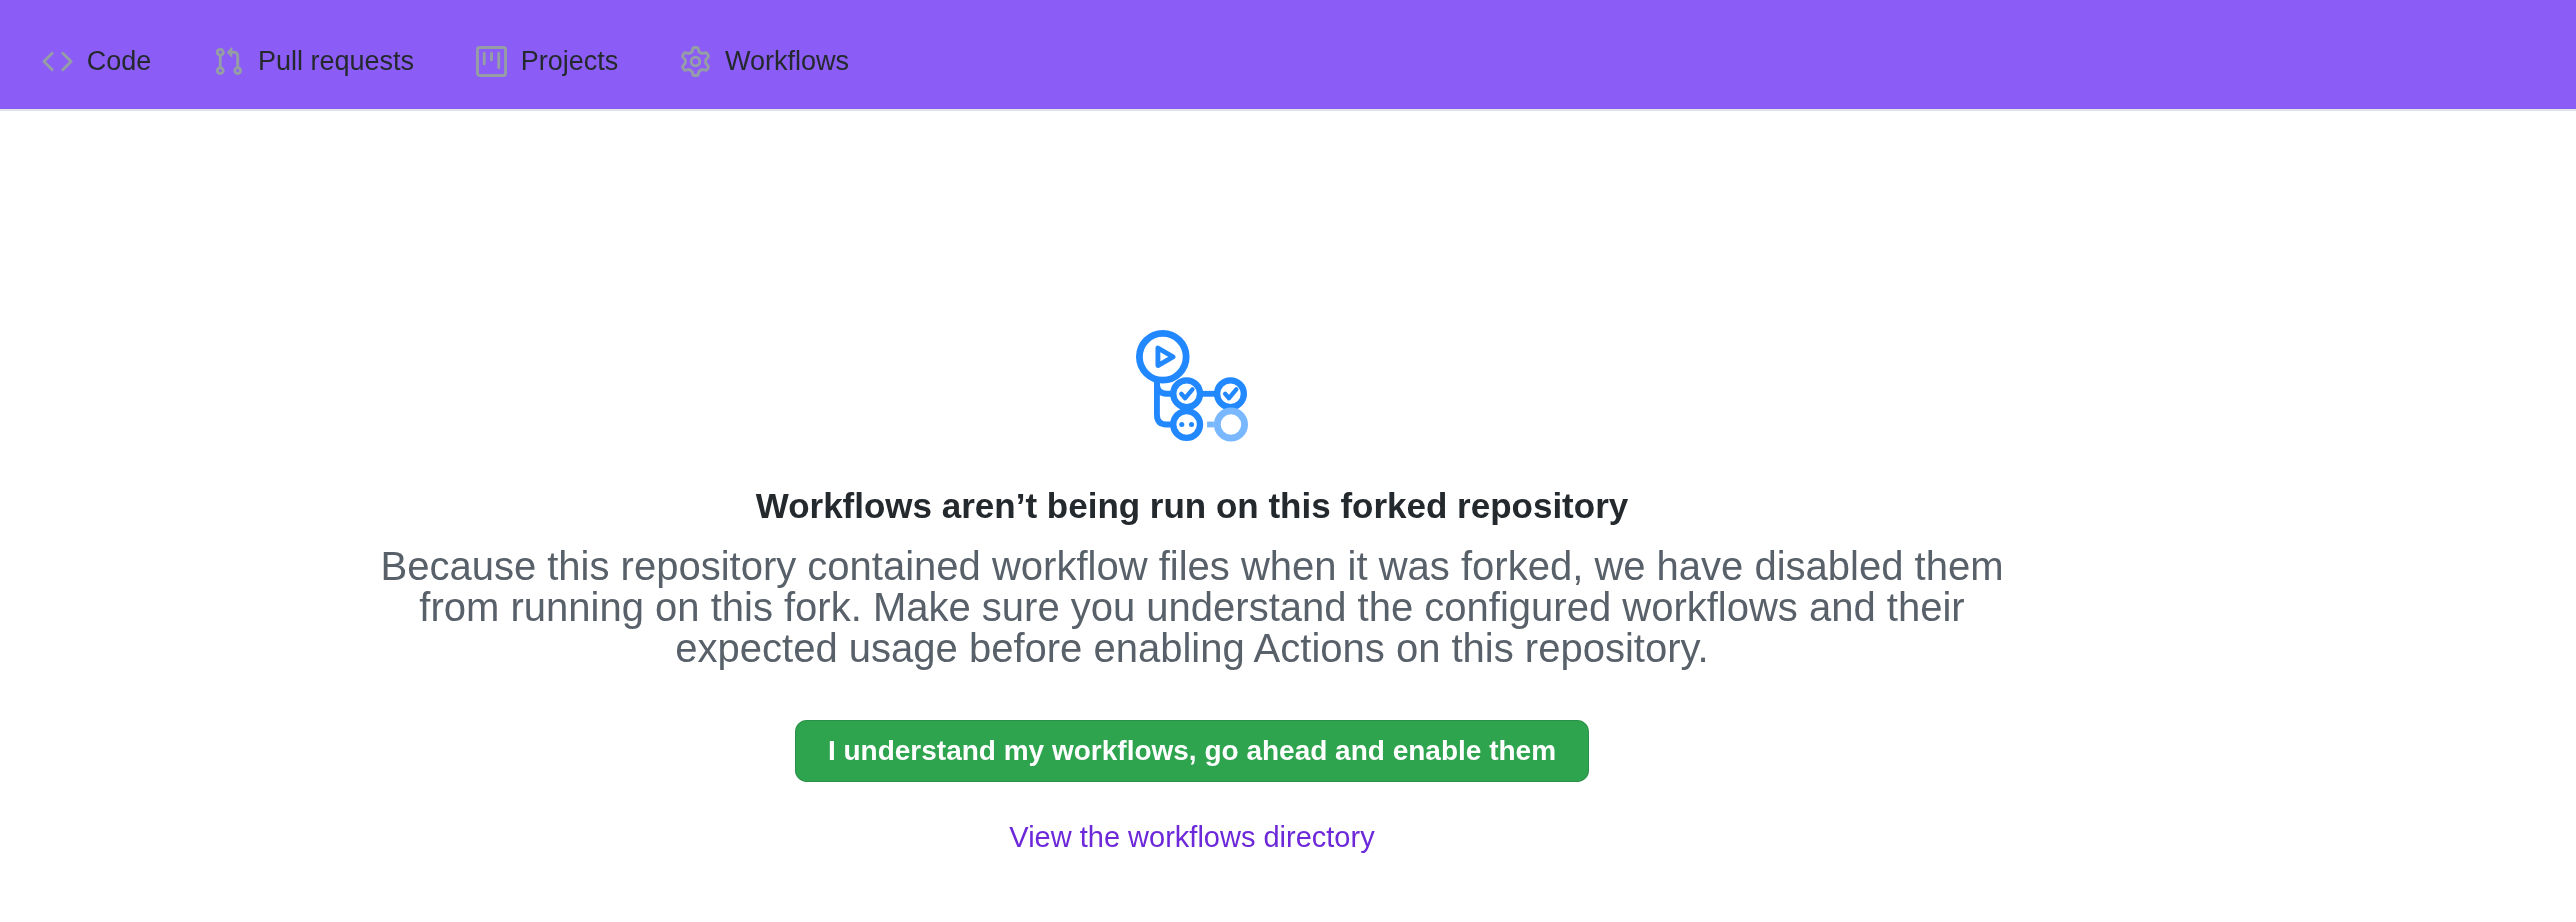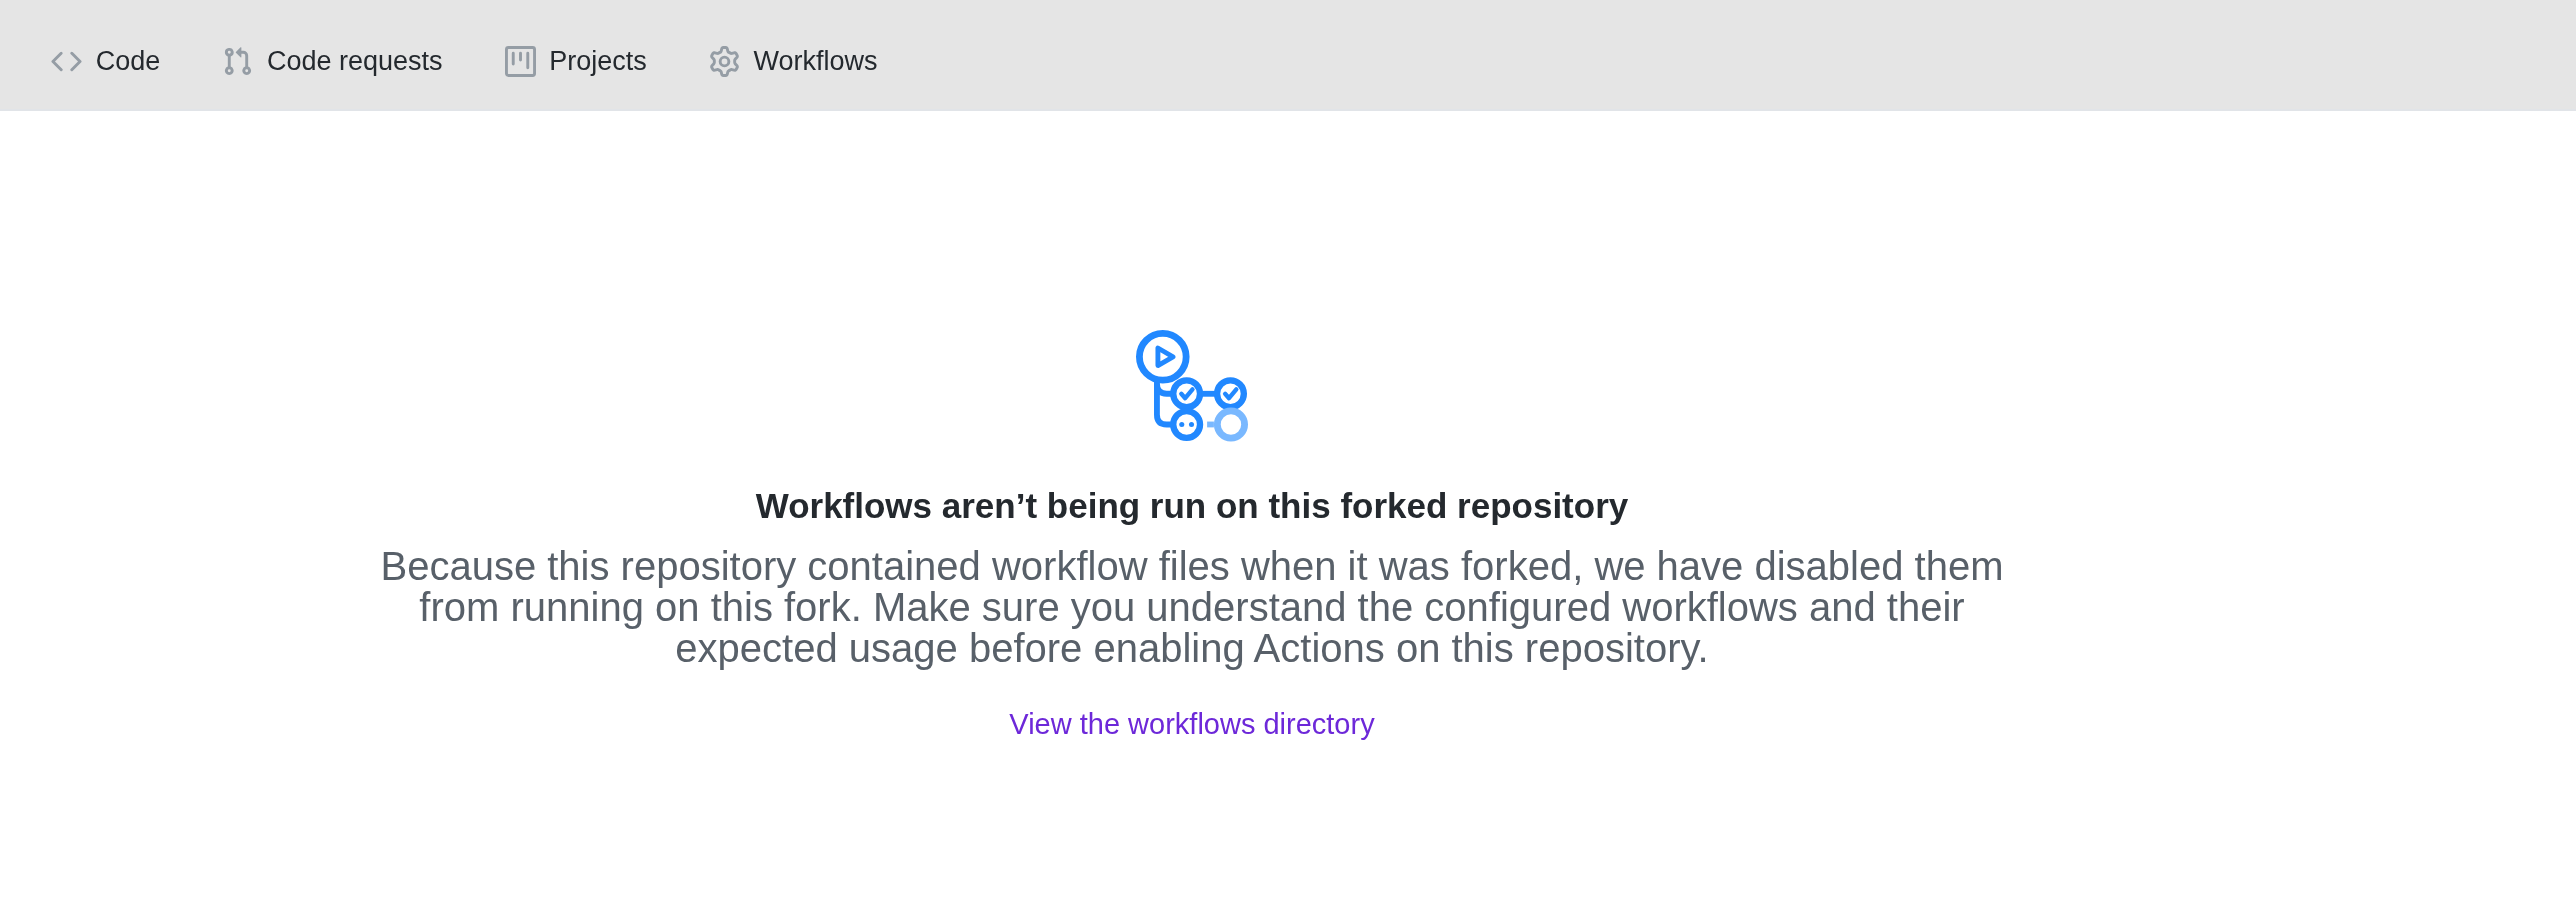--- a/index.html
+++ b/index.html
@@ -11,25 +11,25 @@
     height: 923px;
     overflow: hidden;
     font-family: "Liberation Sans", "DejaVu Sans", sans-serif;
     -webkit-font-smoothing: antialiased;
   }
 
   
   .repo-nav {
     height: 111px;
     width: 100%;
-    background: #e5e5e5;
+    background: #8b5cf6;
     box-shadow: inset 0 -2px 0 #e1e4e8;
     display: flex;
     align-items: stretch;
-    padding-left: 20px;
+    padding-left: 11px;
   }
   .nav-item {
     display: flex;
     align-items: center;
     gap: 13.7px;
     padding: 17.6px 30px 0 30px;
     margin: 0 1px;
     border-bottom: 5.9px solid transparent;
     font-size: 27px;
     line-height: 1;
@@ -101,21 +101,21 @@
     </span>
     <span>Code</span>
   </a>
 
   <a class="nav-item">
     <span class="octicon">
       <svg viewBox="0 0 16 16" aria-hidden="true">
           <path fill-rule="evenodd" d="M7.177 3.073L9.573.677A.25.25 0 0110 .854v4.792a.25.25 0 01-.427.177L7.177 3.427a.25.25 0 010-.354zM3.75 2.5a.75.75 0 100 1.5.75.75 0 000-1.5zm-2.25.75a2.25 2.25 0 113 2.122v5.256a2.251 2.251 0 11-1.5 0V5.372A2.25 2.25 0 011.5 3.25zM11 2.5h-1V4h1a1 1 0 011 1v5.628a2.251 2.251 0 101.5 0V5A2.5 2.5 0 0011 2.5zm1 10.25a.75.75 0 111.5 0 .75.75 0 01-1.5 0zM3.75 12a.75.75 0 100 1.5.75.75 0 000-1.5z"></path>
         </svg>
     </span>
-    <span>Code requests</span>
+    <span>Pull requests</span>
   </a>
 
 
   <a class="nav-item">
     <span class="octicon">
       <svg viewBox="0 0 16 16" aria-hidden="true">
           <path fill-rule="evenodd" d="M1.75 0A1.75 1.75 0 000 1.75v12.5C0 15.216.784 16 1.75 16h12.5A1.75 1.75 0 0016 14.25V1.75A1.75 1.75 0 0014.25 0H1.75zM1.5 1.75a.25.25 0 01.25-.25h12.5a.25.25 0 01.25.25v12.5a.25.25 0 01-.25.25H1.75a.25.25 0 01-.25-.25V1.75zM11.75 3a.75.75 0 00-.75.75v7.5a.75.75 0 001.5 0v-7.5a.75.75 0 00-.75-.75zm-8.25.75a.75.75 0 011.5 0v5.5a.75.75 0 01-1.5 0v-5.5zM8 3a.75.75 0 00-.75.75v3.5a.75.75 0 001.5 0v-3.5A.75.75 0 008 3z"></path>
         </svg>
     </span>
     <span>Projects</span>
@@ -154,17 +154,18 @@
       <circle cx="57" cy="97" r="2.6" fill="#2188ff"></circle>
       <line x1="73" y1="97" x2="80" y2="97" stroke="#79b8ff" stroke-width="6"></line>
       <circle cx="97.5" cy="97" r="14" fill="#ffffff" stroke="#79b8ff" stroke-width="7"></circle>
     </svg>
   </div>
 
   <h3 class="blankslate-heading">Workflows aren’t being run on this forked repository</h3>
 
   <p class="blankslate-desc">Because this repository contained workflow files when it was forked, we have disabled them from running on this fork. Make sure you understand the configured workflows and their expected usage before enabling Actions on this repository.</p>
 
+  <button class="enable-btn">I understand my workflows, go ahead and enable them</button>
 
   <a class="dir-link">View the workflows directory</a>
 
 </main>
 
 
 </body></html>

